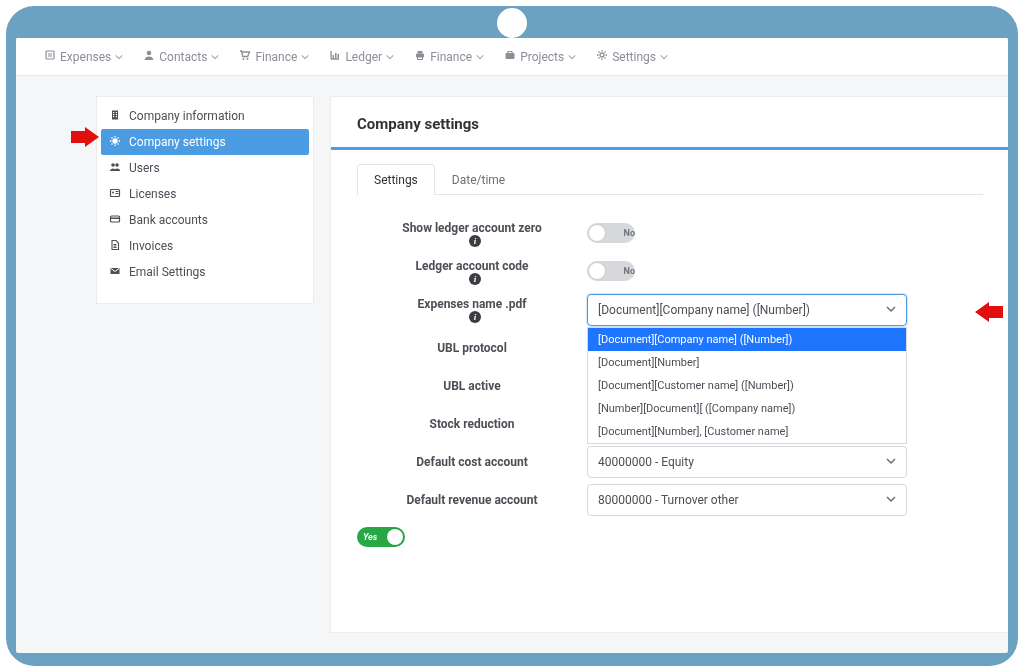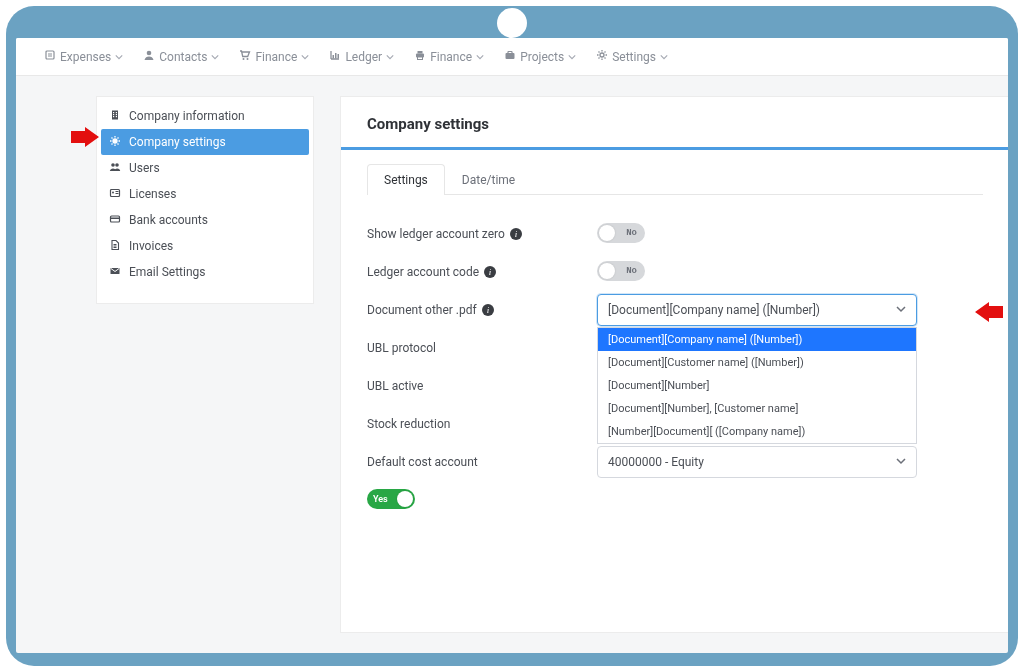--- a/index.html
+++ b/index.html
@@ -57,21 +57,21 @@
   .topnav .chev { margin-left: 4px; }
   .navlabel { color: #8a8f98; }
 
   
   .content {
     position: absolute;
     left: 0; right: -1px; 
     top: 38px; bottom: 0;
     padding: 20px 0 20px 80px;
     display: flex;
-    gap: 26px;
+    gap: 16px;
   }
 
   
   .sidebar {
     width: 218px;
     background: #ffffff;
     border: 1px solid #ececec;
     padding: 6px 4px;
     height: 208px;
     font-size: 12px;
@@ -146,23 +146,23 @@
 
   .form-row {
     display: flex;
     align-items: center;
     min-height: 34px;
     margin-bottom: 4px;
   }
   .form-row .label {
     width: 230px;
     color: #4b4f56;
-    font-weight: 400;
+    font-weight: 700;
     font-size: 12px;
-    display: flex; align-items: center;
+    display: flex; align-items: center; flex-direction: column;
   }
   .info-dot {
     display: inline-flex; width: 12px; height: 12px; margin-left: 5px;
     align-items: center; justify-content: center;
     flex: 0 0 auto;
   }
   .form-row .control { flex: 1; }
 
   
   .toggle {
@@ -173,22 +173,22 @@
     position: relative;
     font-size: 9px; font-weight: 600;
     color: #6c7079;
   }
   .toggle .knob {
     width: 16px; height: 16px; border-radius: 50%;
     background: #ffffff; position: absolute; top: 2px;
     box-shadow: 0 0 2px rgba(0,0,0,.15);
   }
   .toggle.off .knob { left: 2px; }
-  .toggle.off .tlabel { position: absolute; right: 8px; font-family: Liberation Mono, monospace; }
-  .toggle.on { background: #28a745; color: #ffffff; }
+  .toggle.off .tlabel { position: absolute; right: 0; }
+  .toggle.on { background: #28a745; color: #ffffff; font-style: italic; }
   .toggle.on .knob { right: 2px; }
   .toggle.on .tlabel { position: absolute; left: 6px; }
 
   
   .select {
     position: relative;
     border: 1px solid #d5d8de;
     border-radius: 4px;
     height: 32px;
     display: flex;
@@ -439,44 +439,44 @@
           <div class="control">
             <span class="toggle off">
               <span class="knob"></span>
                 <span class="tlabel">No</span>
             </span>
           </div>
         </div>
 
         <div class="form-row">
           <div class="label">
-            <span>Document other .pdf</span>
+            <span>Expenses name .pdf</span>
             <span class="info-dot">
                 <svg viewBox="0 0 12 12" width="12" height="12">
                   <circle cx="6" cy="6" r="6" fill="#3a3d42"></circle>
                   <text x="6" y="9" text-anchor="middle" font-size="9" font-family="serif" fill="#fff" font-style="italic">i</text>
                 </svg>
               </span>
           </div>
           <div class="control">
             <div class="dropdown-wrap">
               <div class="select open wide">
                 <span>[Document][Company name] ([Number])</span>
                 <span class="chev">
                   <svg width="10" height="10" viewBox="0 0 10 10">
                       <path d="M1 3 L5 7 L9 3" fill="none" stroke="#6c7079" stroke-width="1.5"></path>
                     </svg>
                 </span>
               </div>
               <div class="dropdown-list" id="docopts">
                   <div class="opt highlight">[Document][Company name] ([Number])</div>
+                  <div class="opt">[Document][Number]</div>
                   <div class="opt">[Document][Customer name] ([Number])</div>
-                  <div class="opt">[Document][Number]</div>
+                  <div class="opt">[Number][Document][ ([Company name])</div>
                   <div class="opt">[Document][Number], [Customer name]</div>
-                  <div class="opt">[Number][Document][ ([Company name])</div>
                 </div>
             </div>
           </div>
         </div>
 
         <div class="form-row">
           <div class="label">
               <span>UBL protocol</span>
             </div>
           <div class="control"></div>
@@ -503,20 +503,35 @@
               <span>40000000 - Equity</span>
               <span class="chev">
                 <svg width="10" height="10" viewBox="0 0 10 10">
                     <path d="M1 3 L5 7 L9 3" fill="none" stroke="#6c7079" stroke-width="1.5"></path>
                   </svg>
               </span>
             </div>
           </div>
         </div>
 
+        <div class="form-row">
+          <div class="label">
+              <span>Default revenue account</span>
+            </div>
+          <div class="control">
+            <div class="select wide">
+              <span>80000000 - Turnover other</span>
+              <span class="chev">
+                <svg width="10" height="10" viewBox="0 0 10 10">
+                    <path d="M1 3 L5 7 L9 3" fill="none" stroke="#6c7079" stroke-width="1.5"></path>
+                  </svg>
+              </span>
+            </div>
+          </div>
+        </div>
 
         <div class="form-row">
           <div class="control">
             <span class="toggle on">
               <span class="tlabel">Yes</span>
                 <span class="knob"></span>
             </span>
           </div>
         </div>
 

